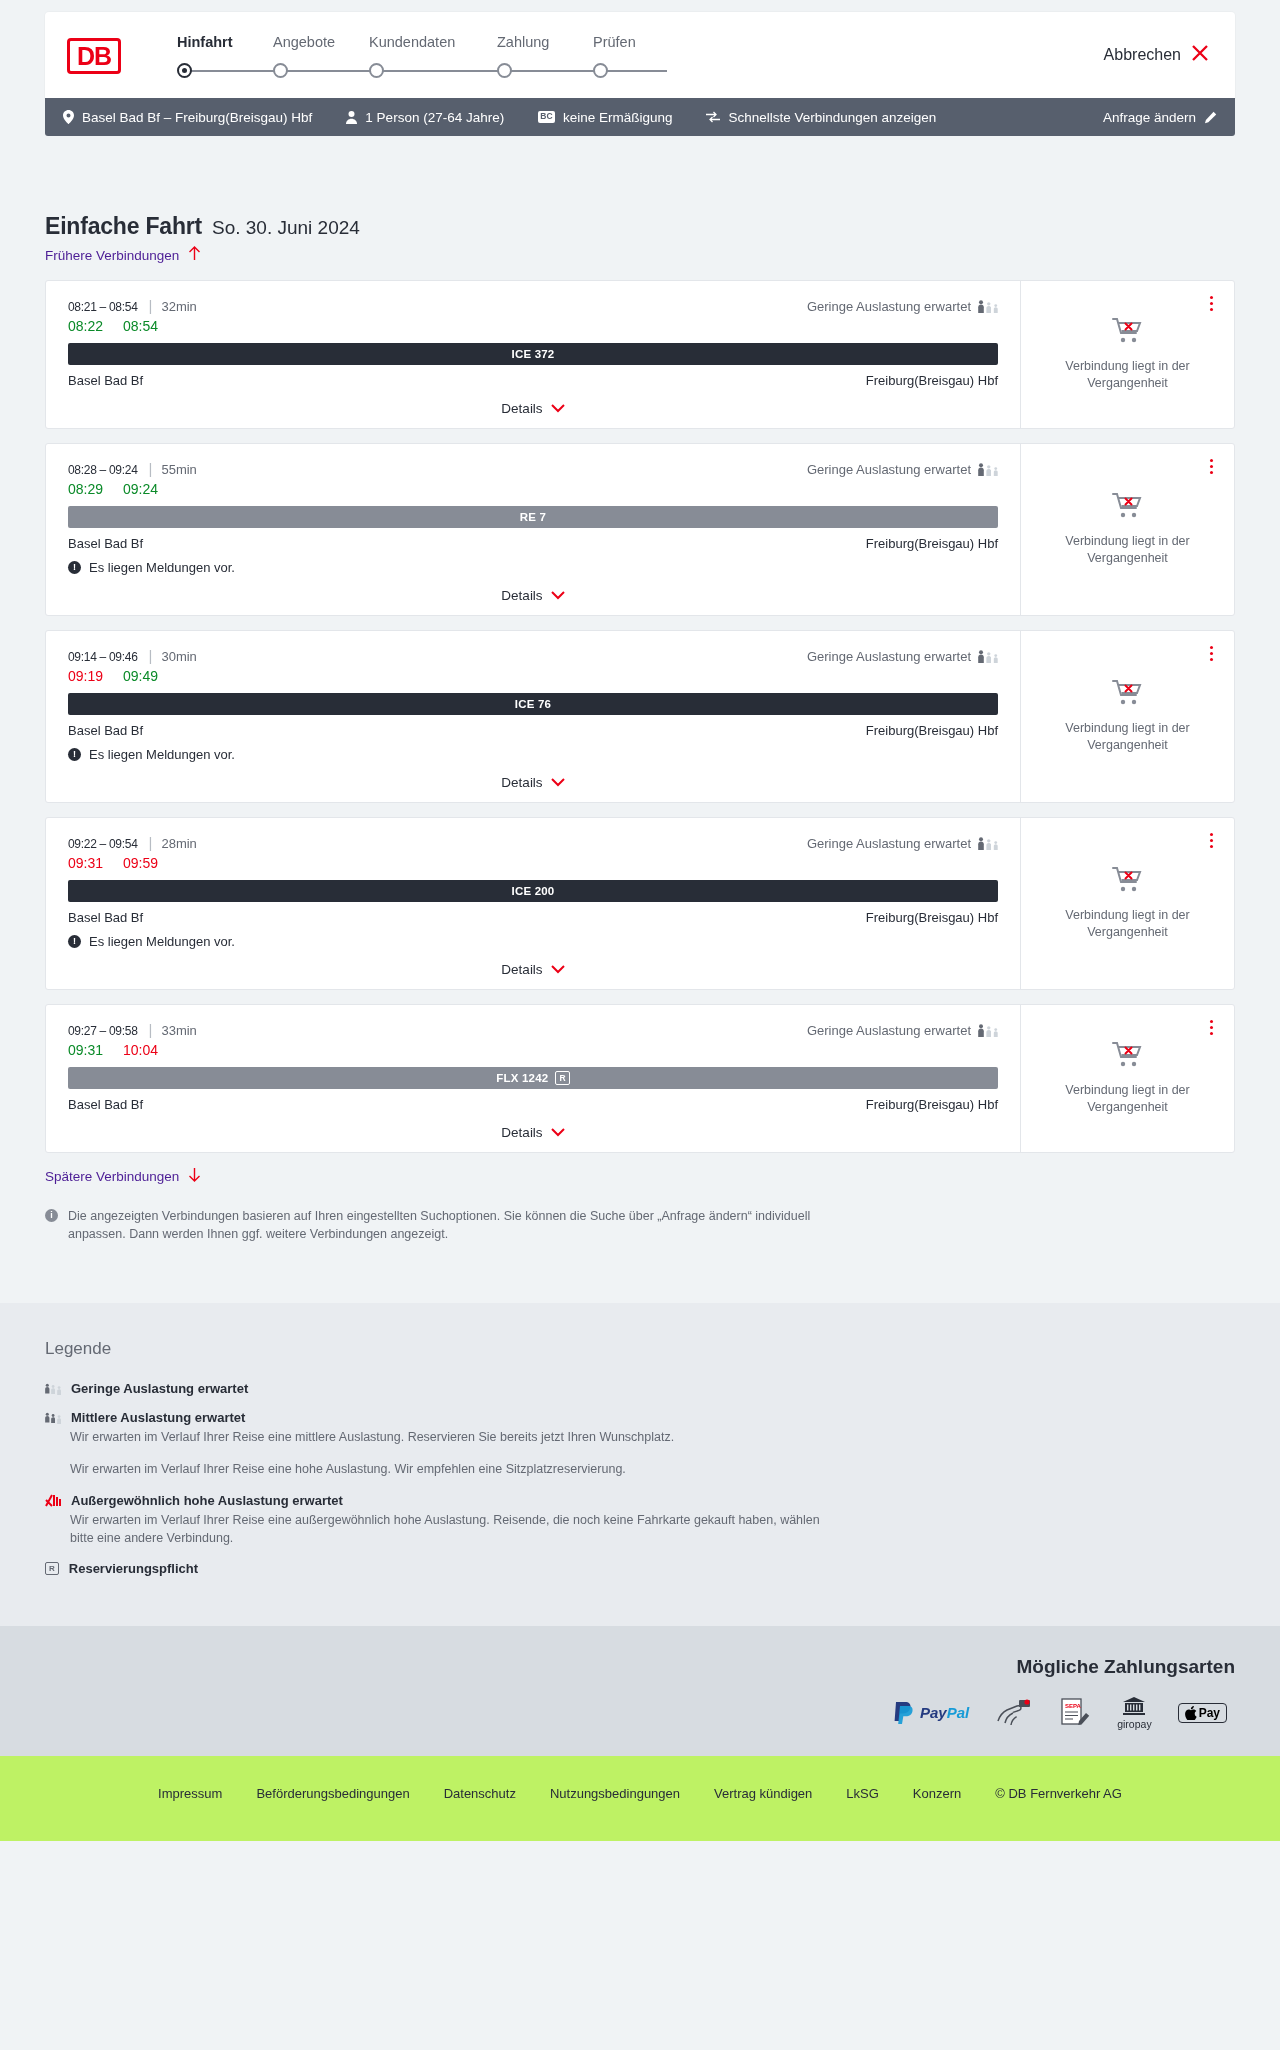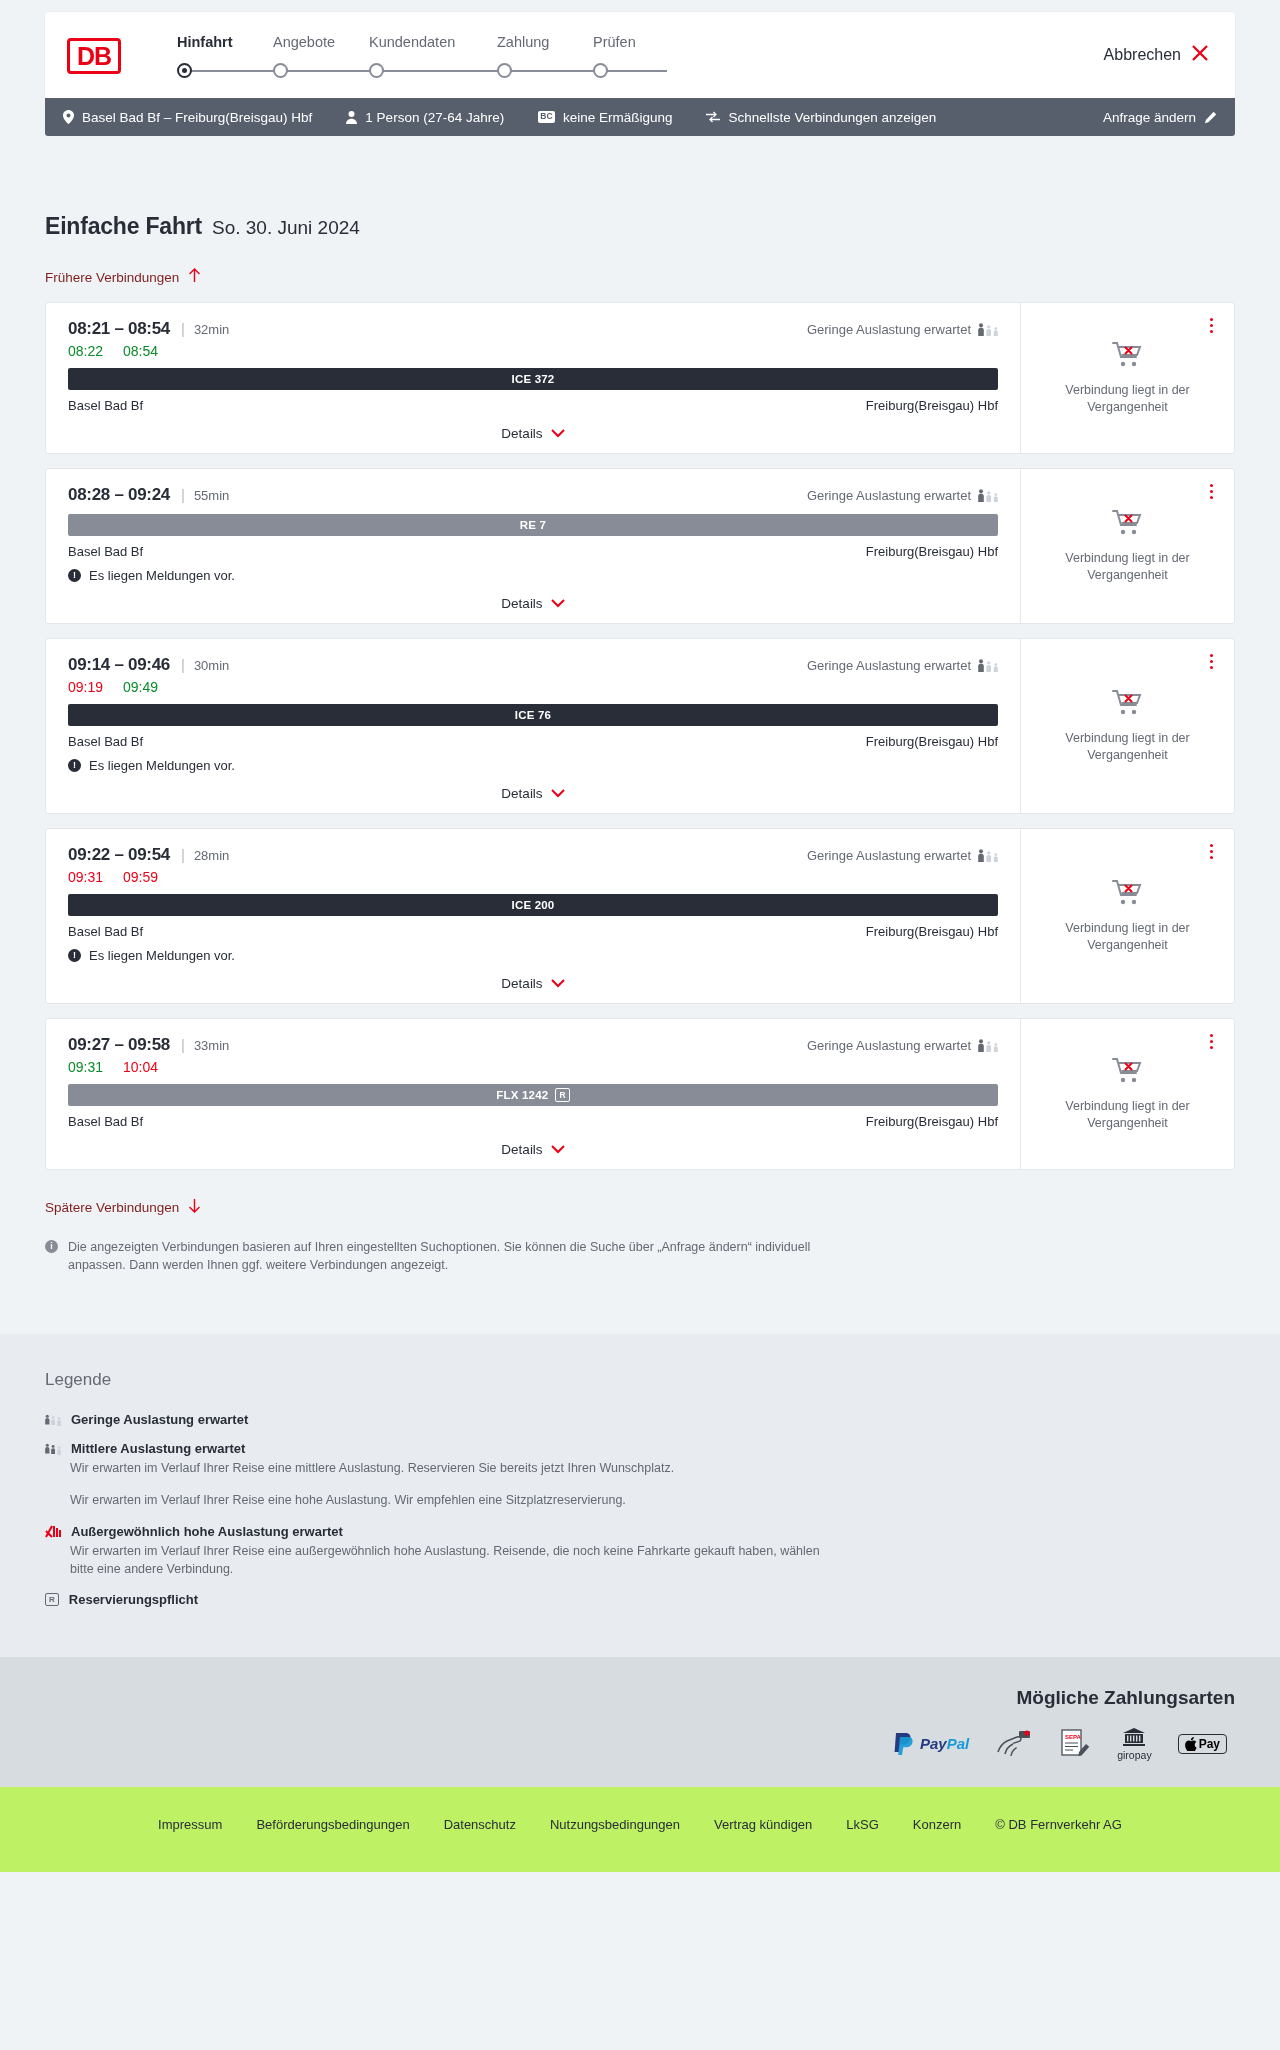--- a/index.html
+++ b/index.html
@@ -103,22 +103,22 @@
   
   .content { padding: 0 45px; }
   .title-row {
     display: flex; align-items: baseline; gap: 10px;
     margin-top: 46px;
   }
   .title-strong { font-size: 23px; font-weight: 700; color:#282d37; letter-spacing:-.2px;margin-top:31px;}
   .title-date { font-size: 19px; color:#282d37; }
   .earlier-link, .later-link {
     display:flex; align-items:center; gap:9px;
-    font-size:13.5px; color:#7f1d1d;
-    margin-top: 28px; cursor:pointer; width:fit-content;
+    font-size:13.5px; color:#4c1d95;
+    margin-top: 6px; cursor:pointer; width:fit-content;
   }
   .arrow-up, .arrow-down { color:#ec0016; font-size:16px; line-height:1; }
 
   
   .conn-list { margin-top: 16px; }
   .conn {
     display: flex;
     background: #fff;
     border: 1px solid #e3e6ea;
     border-radius: 3px;
@@ -137,21 +137,21 @@
   .kebab {
     position: absolute; top: 12px; right: 18px;
     display: flex; flex-direction: column; gap: 3px;
     cursor: pointer; padding: 3px;
   }
   .kebab i { width:3px;height:3px;background:#ec0016;border-radius:50%;display:block; }
   .cart-icon { margin-bottom: 9px; }
   .side-text { font-size: 12.5px; color:#646973; text-align:center; line-height:1.35; max-width:140px; }
 
   .row1 { display:flex; align-items:baseline; }
-  .times-main { font-size:17px; font-weight:700; color:#282d37; letter-spacing:-.3px; }
+  .times-main { font-size:12px; font-weight:400; color:#282d37; letter-spacing:-.3px; }
   .divider-pipe { color:#b7bcc3; margin:0 9px 0 11px; font-weight:400; font-size:15px;}
   .dur { font-size:13px; color:#646973; }
   .occ { margin-left:auto; display:flex; align-items:center; gap:7px; }
   .occ-text { font-size:13px; color:#646973; }
   .occ-icon { display:flex; align-items:flex-end; gap:1.5px; height:13px; }
 
   .row2 { margin-top: 4px; display:flex; gap: 20px; }
   .rt-time { font-size:14px; }
   .rt-green { color:#0a8a28; }
   .rt-red { color:#ec0016; }
@@ -411,20 +411,24 @@
                   <svg width="5.5" height="11" viewBox="0 0 6 13" style="display:block">
                     <circle cx="3" cy="2.2" r="2" fill="#ced4da"></circle>
                     <path d="M0.2 13V7.2C0.2 5.6 1.4 4.6 3 4.6s2.8 1 2.8 2.6V13z" fill="#ced4da"></path>
                   </svg>
                   <svg width="5.5" height="9" viewBox="0 0 6 13" style="display:block">
                     <circle cx="3" cy="2.2" r="2" fill="#ced4da"></circle>
                     <path d="M0.2 13V7.2C0.2 5.6 1.4 4.6 3 4.6s2.8 1 2.8 2.6V13z" fill="#ced4da"></path>
                   </svg>
                 </span>
               </span>
+            </div>
+            <div class="row2">
+              <span class="rt-time rt-green">08:29</span>
+              <span class="rt-time rt-green">09:24</span>
             </div>
             <div class="train-bar grey">
               <span>RE 7</span>
             </div>
             <div class="row3">
               <span>Basel Bad Bf</span>
               <span>Freiburg(Breisgau) Hbf</span>
             </div>
             <div class="msg">
               <span class="msg-icon">!</span>

